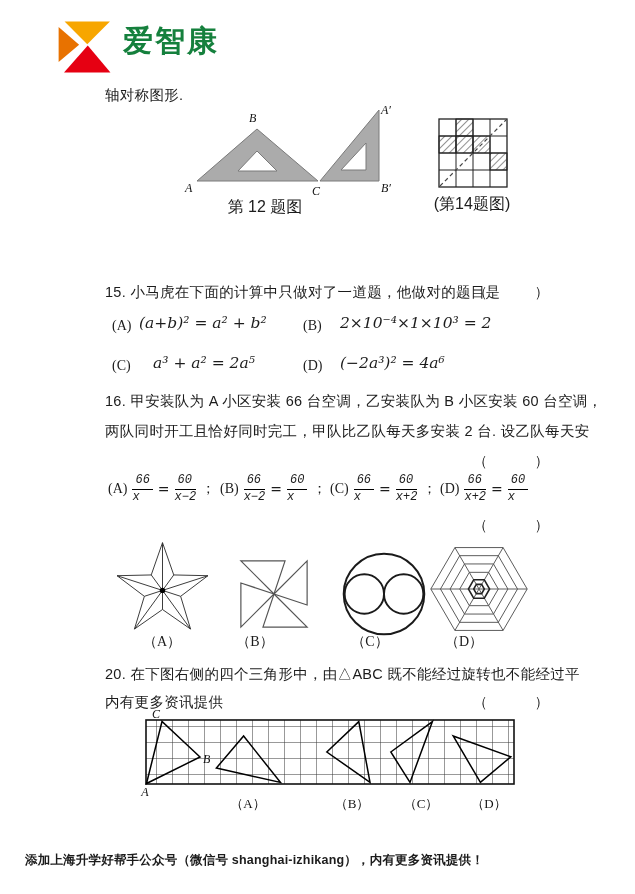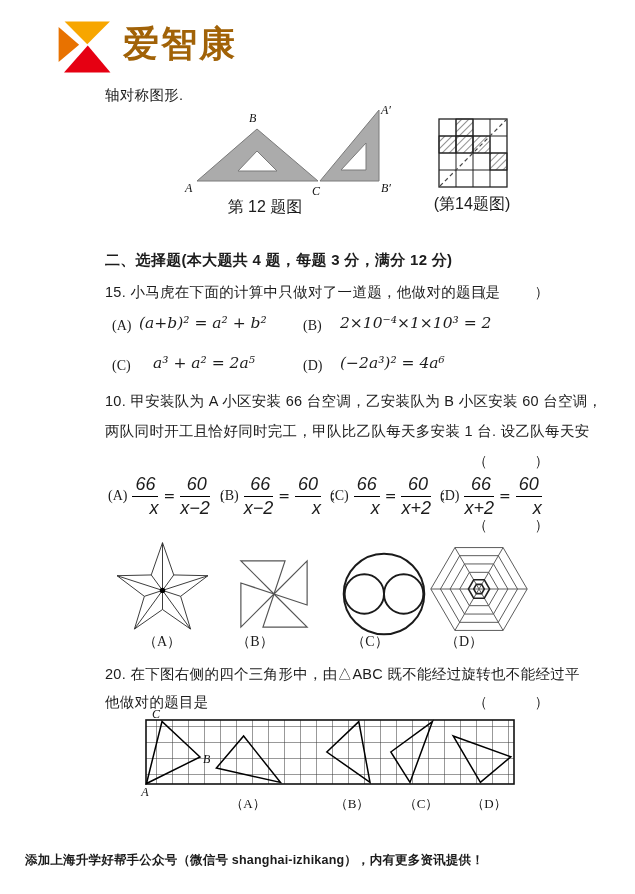--- a/index.html
+++ b/index.html
@@ -4,30 +4,30 @@
 <style>
   html,body{margin:0;padding:0;background:#888;}
   .page{
     position:relative;width:635px;height:894px;margin:0 auto;
     background:#ffffff;color:#1c1c1c;overflow:hidden;
     font-family:"Liberation Sans",sans-serif;
   }
   .abs{position:absolute;}
   .brand{
     font-family:"Liberation Sans",sans-serif;font-weight:800;
-    font-size:36px;color:#a16207;letter-spacing:2px;line-height:1;
+    font-size:30px;color:#15803d;letter-spacing:2px;line-height:1;
   }
   .bodytext{font-size:14.5px;white-space:nowrap;letter-spacing:0.3px;}
   .sechead{font-size:15px;font-weight:bold;white-space:nowrap;letter-spacing:0.3px;}
   .caption{font-size:16px;text-align:center;font-family:Liberation Sans, sans-serif;}
   .paren{font-size:14.5px;letter-spacing:6px;}
   .optlabel{font-size:14px;font-family:"Liberation Serif",serif;}
   .formula{font-family:"DejaVu Serif",serif;font-style:italic;font-size:15.5px;white-space:nowrap;}
   .fracopt{display:inline-flex;align-items:center;gap:5px;}
-  .frac{display:inline-block;text-align:right;font-family:Liberation Sans, sans-serif;font-style:italic;font-size:18px;line-height:1.15;}
+  .frac{display:inline-block;text-align:left;font-family:Liberation Mono, monospace;font-style:italic;font-size:12px;line-height:1.15;}
   .frac .num{display:block;border-bottom:1.2px solid #000;padding:0 3px 1px;}
   .frac .den{display:block;padding-top:1px;}
   .eq{font-family:"DejaVu Serif",serif;font-size:14px;}
   .figlabel{font-size:14px;width:44px;text-align:center;font-family:"Liberation Serif",serif;}
   .footer{width:509px;text-align:center;font-size:12.5px;font-weight:600;letter-spacing:0.2px;}
   svg{display:block;}
   svg text{font-family:"Liberation Serif",serif;}
   .vlabel{font-style:italic;font-size:12px;fill:#111;}
 </style>
 </head>
@@ -74,36 +74,35 @@
         <line x1="37" y1="3" x2="37" y2="71"></line>
         <line x1="54" y1="3" x2="54" y2="71"></line>
       <line x1="3" y1="20" x2="71" y2="20"></line>
         <line x1="3" y1="37" x2="71" y2="37"></line>
         <line x1="3" y1="54" x2="71" y2="54"></line>
     </g>
     <line x1="4" y1="70" x2="70" y2="4" stroke="#444" stroke-width="1.2" stroke-dasharray="4 3"></line>
   </svg>
   <div class="abs caption" style="left:412px;top:194px;width:120px">(第14题图)</div>
 
-  <div class="abs sechead" style="left:105px;top:251px">二、选择题(本大题共 4 题，每题 3 分，满分 12 分)</div>
 
   <div class="abs bodytext" style="left:105px;top:283px">15. 小马虎在下面的计算中只做对了一道题，他做对的题目是</div>
   <div class="abs paren" style="left:473px;top:283px">（　　）</div>
 
   <span class="abs optlabel" style="left:112px;top:318px">(A)</span>
   <span class="abs formula" style="left:139px;top:314px">(a+b)² = a² + b²</span>
   <span class="abs optlabel" style="left:303px;top:318px">(B)</span>
   <span class="abs formula" style="left:340px;top:314px">2×10⁻⁴×1×10³ = 2</span>
   <span class="abs optlabel" style="left:112px;top:358px">(C)</span>
   <span class="abs formula" style="left:153px;top:354px">a³ + a² = 2a⁵</span>
   <span class="abs optlabel" style="left:303px;top:358px">(D)</span>
   <span class="abs formula" style="left:340px;top:354px">(−2a³)² = 4a⁶</span>
 
-  <div class="abs bodytext" style="left:105px;top:392px">10. 甲安装队为 A 小区安装 66 台空调，乙安装队为 B 小区安装 60 台空调，</div>
-  <div class="abs bodytext" style="left:105px;top:422px">两队同时开工且恰好同时完工，甲队比乙队每天多安装 1 台. 设乙队每天安</div>
+  <div class="abs bodytext" style="left:105px;top:392px">16. 甲安装队为 A 小区安装 66 台空调，乙安装队为 B 小区安装 60 台空调，</div>
+  <div class="abs bodytext" style="left:105px;top:422px">两队同时开工且恰好同时完工，甲队比乙队每天多安装 2 台. 设乙队每天安</div>
   <div class="abs paren" style="left:473px;top:452px">（　　）</div>
 
   <div class="abs fracopt" style="left:108px;top:474px">
     <span class="optlabel">(A)</span>
     <span class="frac">
       <span class="num">66</span>
       <span class="den">x</span>
     </span>
     <span class="eq">=</span>
     <span class="frac">
@@ -209,21 +208,21 @@
       <polygon points="60.5,50 57.75,54.8 52.25,54.8 49.5,50 52.25,45.2 57.75,45.2"></polygon>
     </g>
   </svg>
 
   <span class="abs figlabel" style="left:140px;top:633px">（A）</span>
   <span class="abs figlabel" style="left:233px;top:633px">（B）</span>
   <span class="abs figlabel" style="left:348px;top:633px">（C）</span>
   <span class="abs figlabel" style="left:442px;top:633px">（D）</span>
 
   <div class="abs bodytext" style="left:105px;top:665px">20. 在下图右侧的四个三角形中，由△ABC 既不能经过旋转也不能经过平</div>
-  <div class="abs bodytext" style="left:105px;top:693px">他做对的题目是</div>
+  <div class="abs bodytext" style="left:105px;top:693px">内有更多资讯提供</div>
   <div class="abs paren" style="left:473px;top:693px">（　　）</div>
 
   <svg class="abs" style="left:140px;top:710px" width="390" height="102" viewBox="0 0 390 102">
     <defs>
       <pattern id="gcell" patternUnits="userSpaceOnUse" width="16" height="16">
         <path d="M16 0 H0 V16" fill="none" stroke="#333" stroke-width="1"></path>
       </pattern>
     </defs>
     <rect x="6" y="10" width="368" height="64" fill="url(#gcell)" stroke="#111" stroke-width="1.6"></rect>
     <g fill="none" stroke="#000" stroke-width="1.5">

